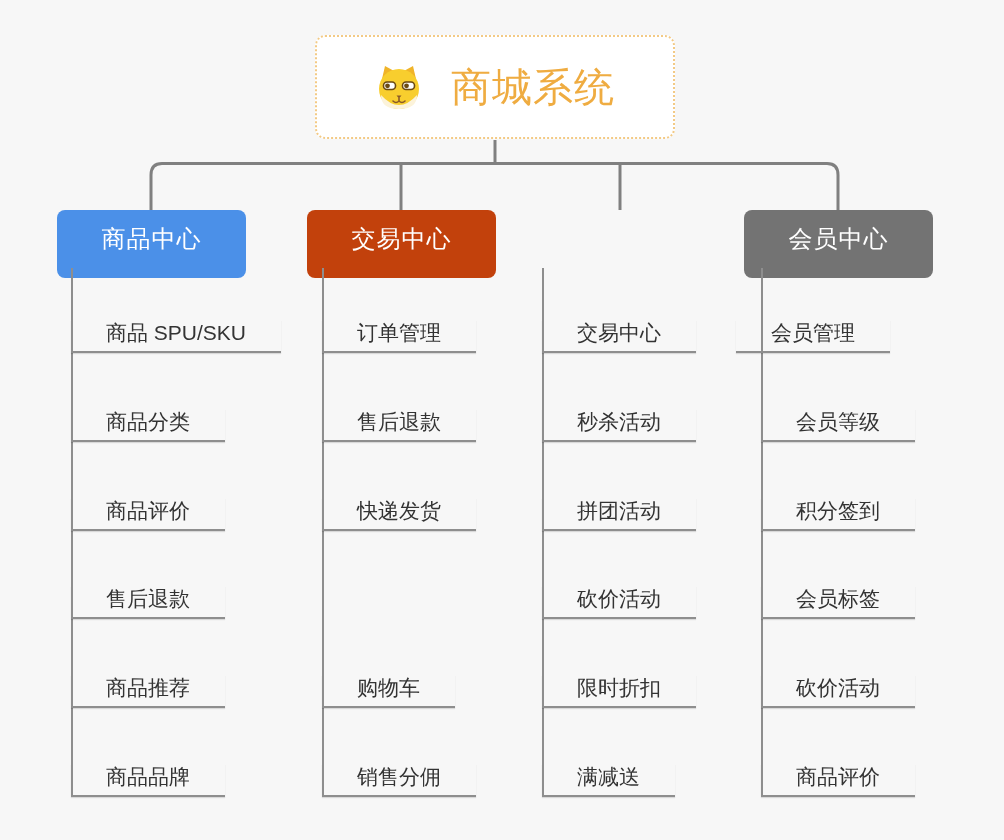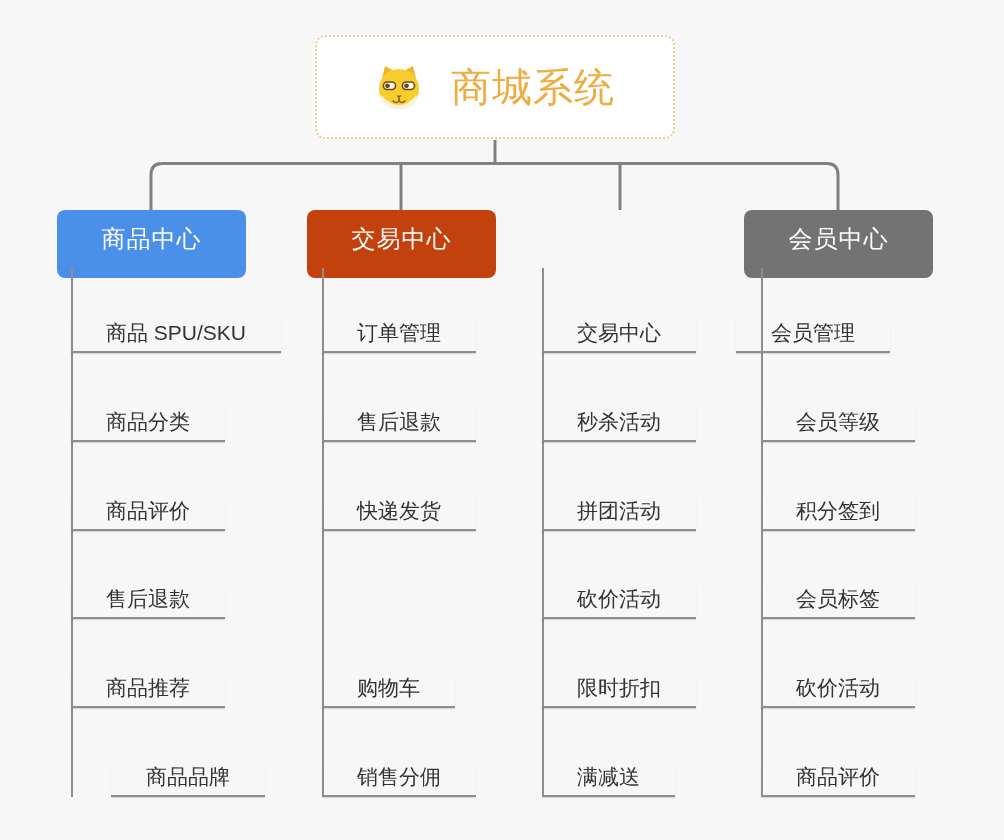--- a/index.html
+++ b/index.html
@@ -110,21 +110,21 @@
   <div class="vline" style="left: 71px; background-color: rgb(142, 142, 142);"></div>
   <div class="vline" style="left: 322px; background-color: rgb(142, 142, 142);"></div>
   <div class="vline" style="left: 542px; background-color: rgb(142, 142, 142);"></div>
   <div class="vline" style="left: 761px; background-color: rgb(142, 142, 142);"></div>
 
   <div class="leaf" style="left:71px; top:320px;">商品 SPU/SKU</div>
   <div class="leaf" style="left:71px; top:409px;">商品分类</div>
   <div class="leaf" style="left:71px; top:498px;">商品评价</div>
   <div class="leaf" style="left:71px; top:586px;">售后退款</div>
   <div class="leaf" style="left:71px; top:675px;">商品推荐</div>
-  <div class="leaf" style="left:71px; top:764px;margin-left:40px;">商品品牌</div>
+  <div class="leaf" style="left:71px; top:764px;">商品品牌</div>
 
   <div class="leaf" style="left:322px; top:320px;">订单管理</div>
   <div class="leaf" style="left:322px; top:409px;">售后退款</div>
   <div class="leaf" style="left:322px; top:498px;">快递发货</div>
   <div class="leaf" style="left:322px; top:675px;">购物车</div>
   <div class="leaf" style="left:322px; top:764px;">销售分佣</div>
 
   <div class="leaf" style="left:542px; top:320px;">交易中心</div>
   <div class="leaf" style="left:542px; top:409px;">秒杀活动</div>
   <div class="leaf" style="left:542px; top:498px;">拼团活动</div>

